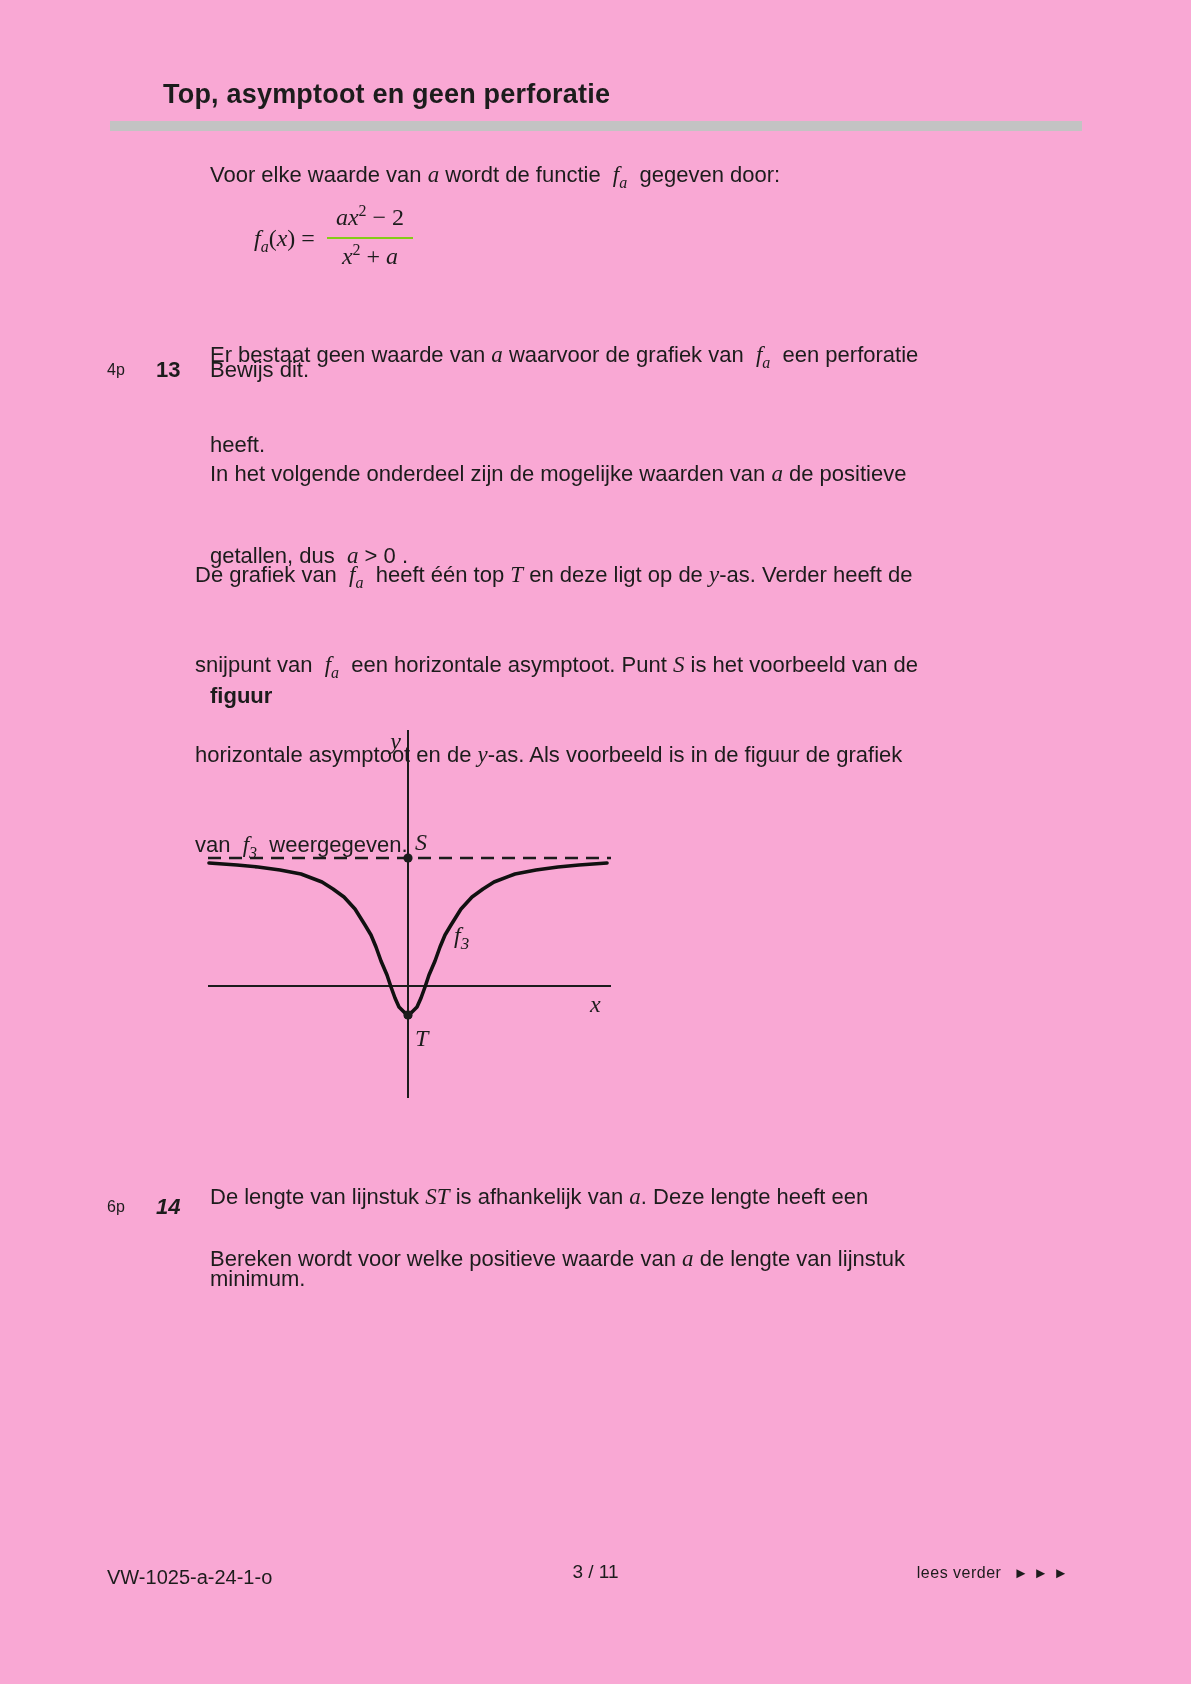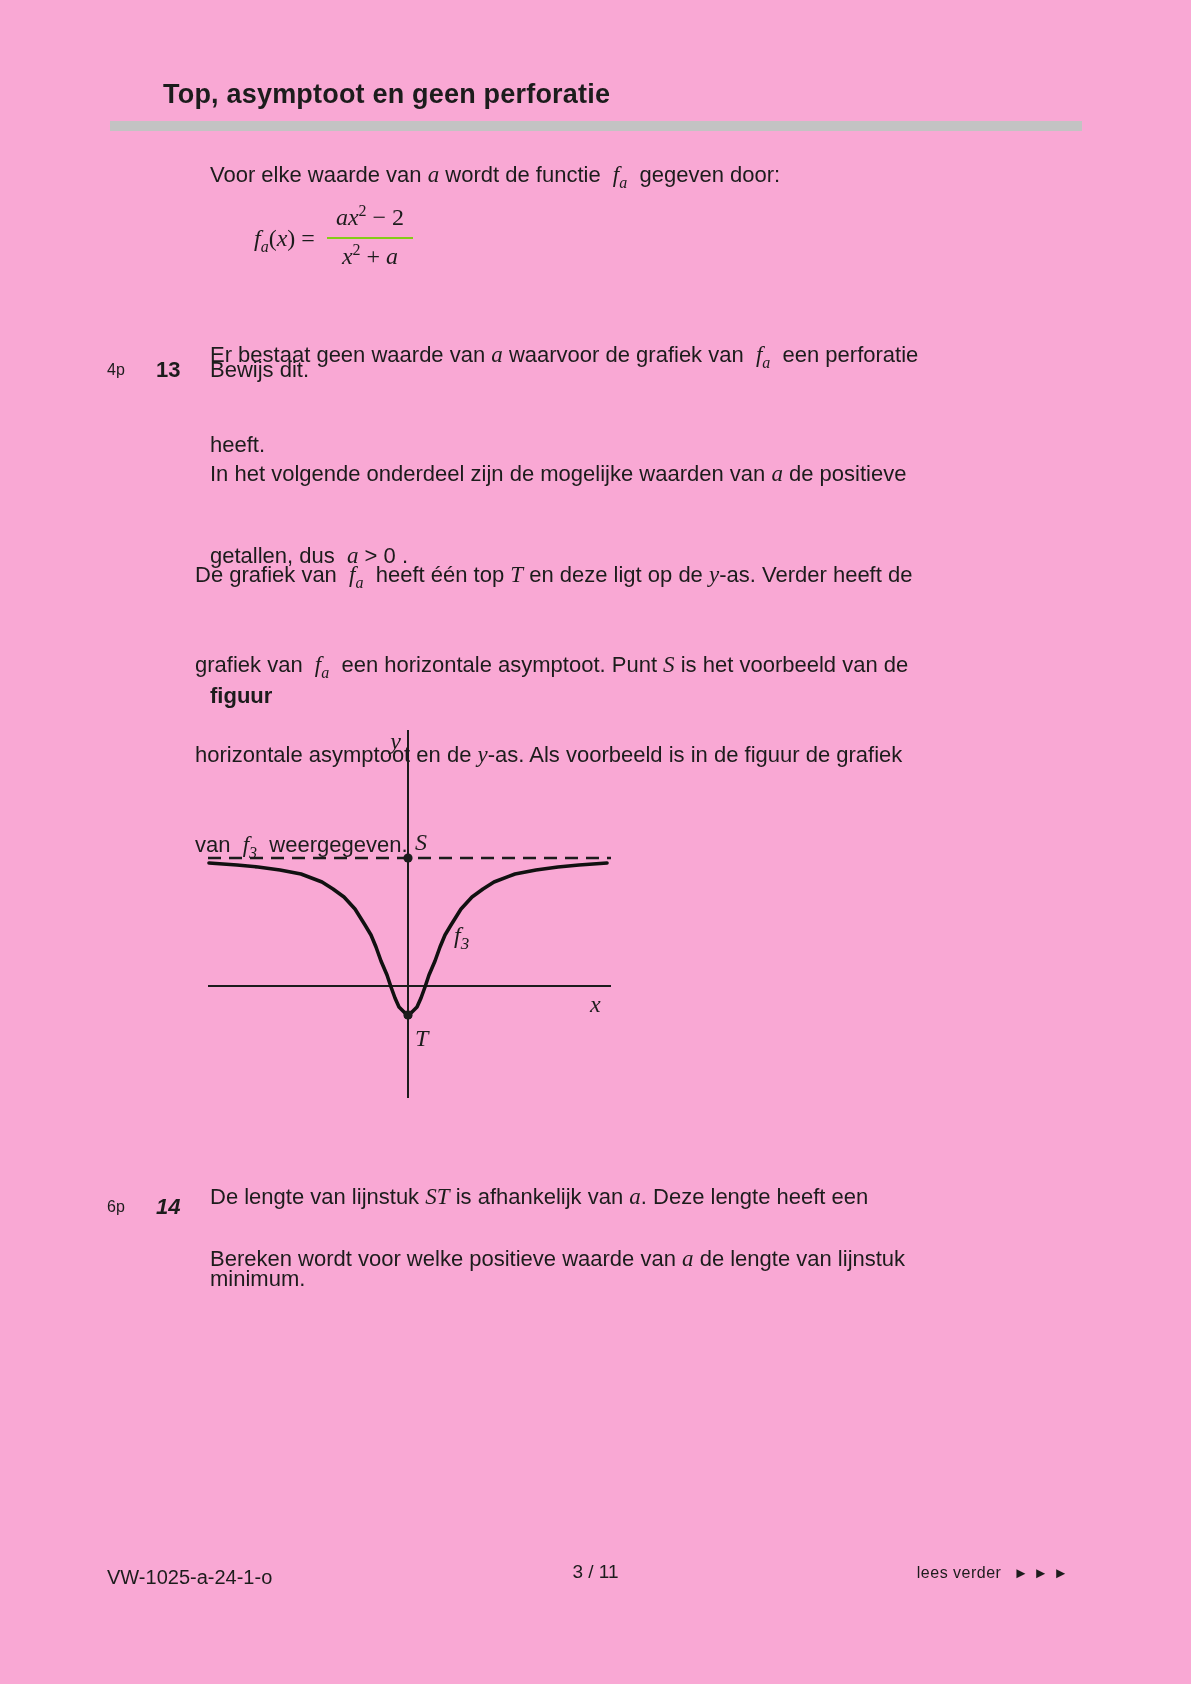--- a/index.html
+++ b/index.html
@@ -61,21 +61,21 @@
   <div class="blk ln30 qnum" style="left:156px; top:355px;">13</div>
   <div class="blk ln30" style="left:210px; top:355px;">Bewijs dit.</div>
 
   <div class="blk" style="left:210px; top:407px;">
     <div class="ln30"><span>In het volgende onderdeel zijn de mogelijke waarden van </span><span class="mv">a</span><span> de positieve</span></div>
     <div class="ln30"><span>getallen, dus  </span><span class="mv">a</span><span> &gt; 0 .</span></div>
   </div>
 
   <div class="blk" style="left:195px; top:504px;">
     <div class="ln38"><span>De grafiek van  </span><span class="mv">f</span><span class="msub">a</span><span>  heeft één top </span><span class="mv">T</span><span> en deze ligt op de </span><span class="mv">y</span><span>-as. Verder heeft de</span></div>
-    <div class="ln38"><span>grafiek van  </span><span class="mv">f</span><span class="msub">a</span><span>  een horizontale asymptoot. Punt </span><span class="mv">S</span><span> is het voorbeeld van de</span></div>
+    <div class="ln38"><span>snijpunt van  </span><span class="mv">f</span><span class="msub">a</span><span>  een horizontale asymptoot. Punt </span><span class="mv">S</span><span> is het voorbeeld van de</span></div>
     <div class="ln38"><span>horizontale asymptoot en de </span><span class="mv">y</span><span>-as. Als voorbeeld is in de figuur de grafiek</span></div>
     <div class="ln38"><span>van  </span><span class="mv">f</span><span class="msub">3</span><span>  weergegeven.</span></div>
   </div>
 
   <div class="figlabel">figuur</div>
 
   <svg class="figure-svg" width="430" height="390" viewBox="0 0 430 390">
 
     <line x1="213" y1="15" x2="213" y2="383" stroke="#1c1c1c" stroke-width="2"></line>
 

